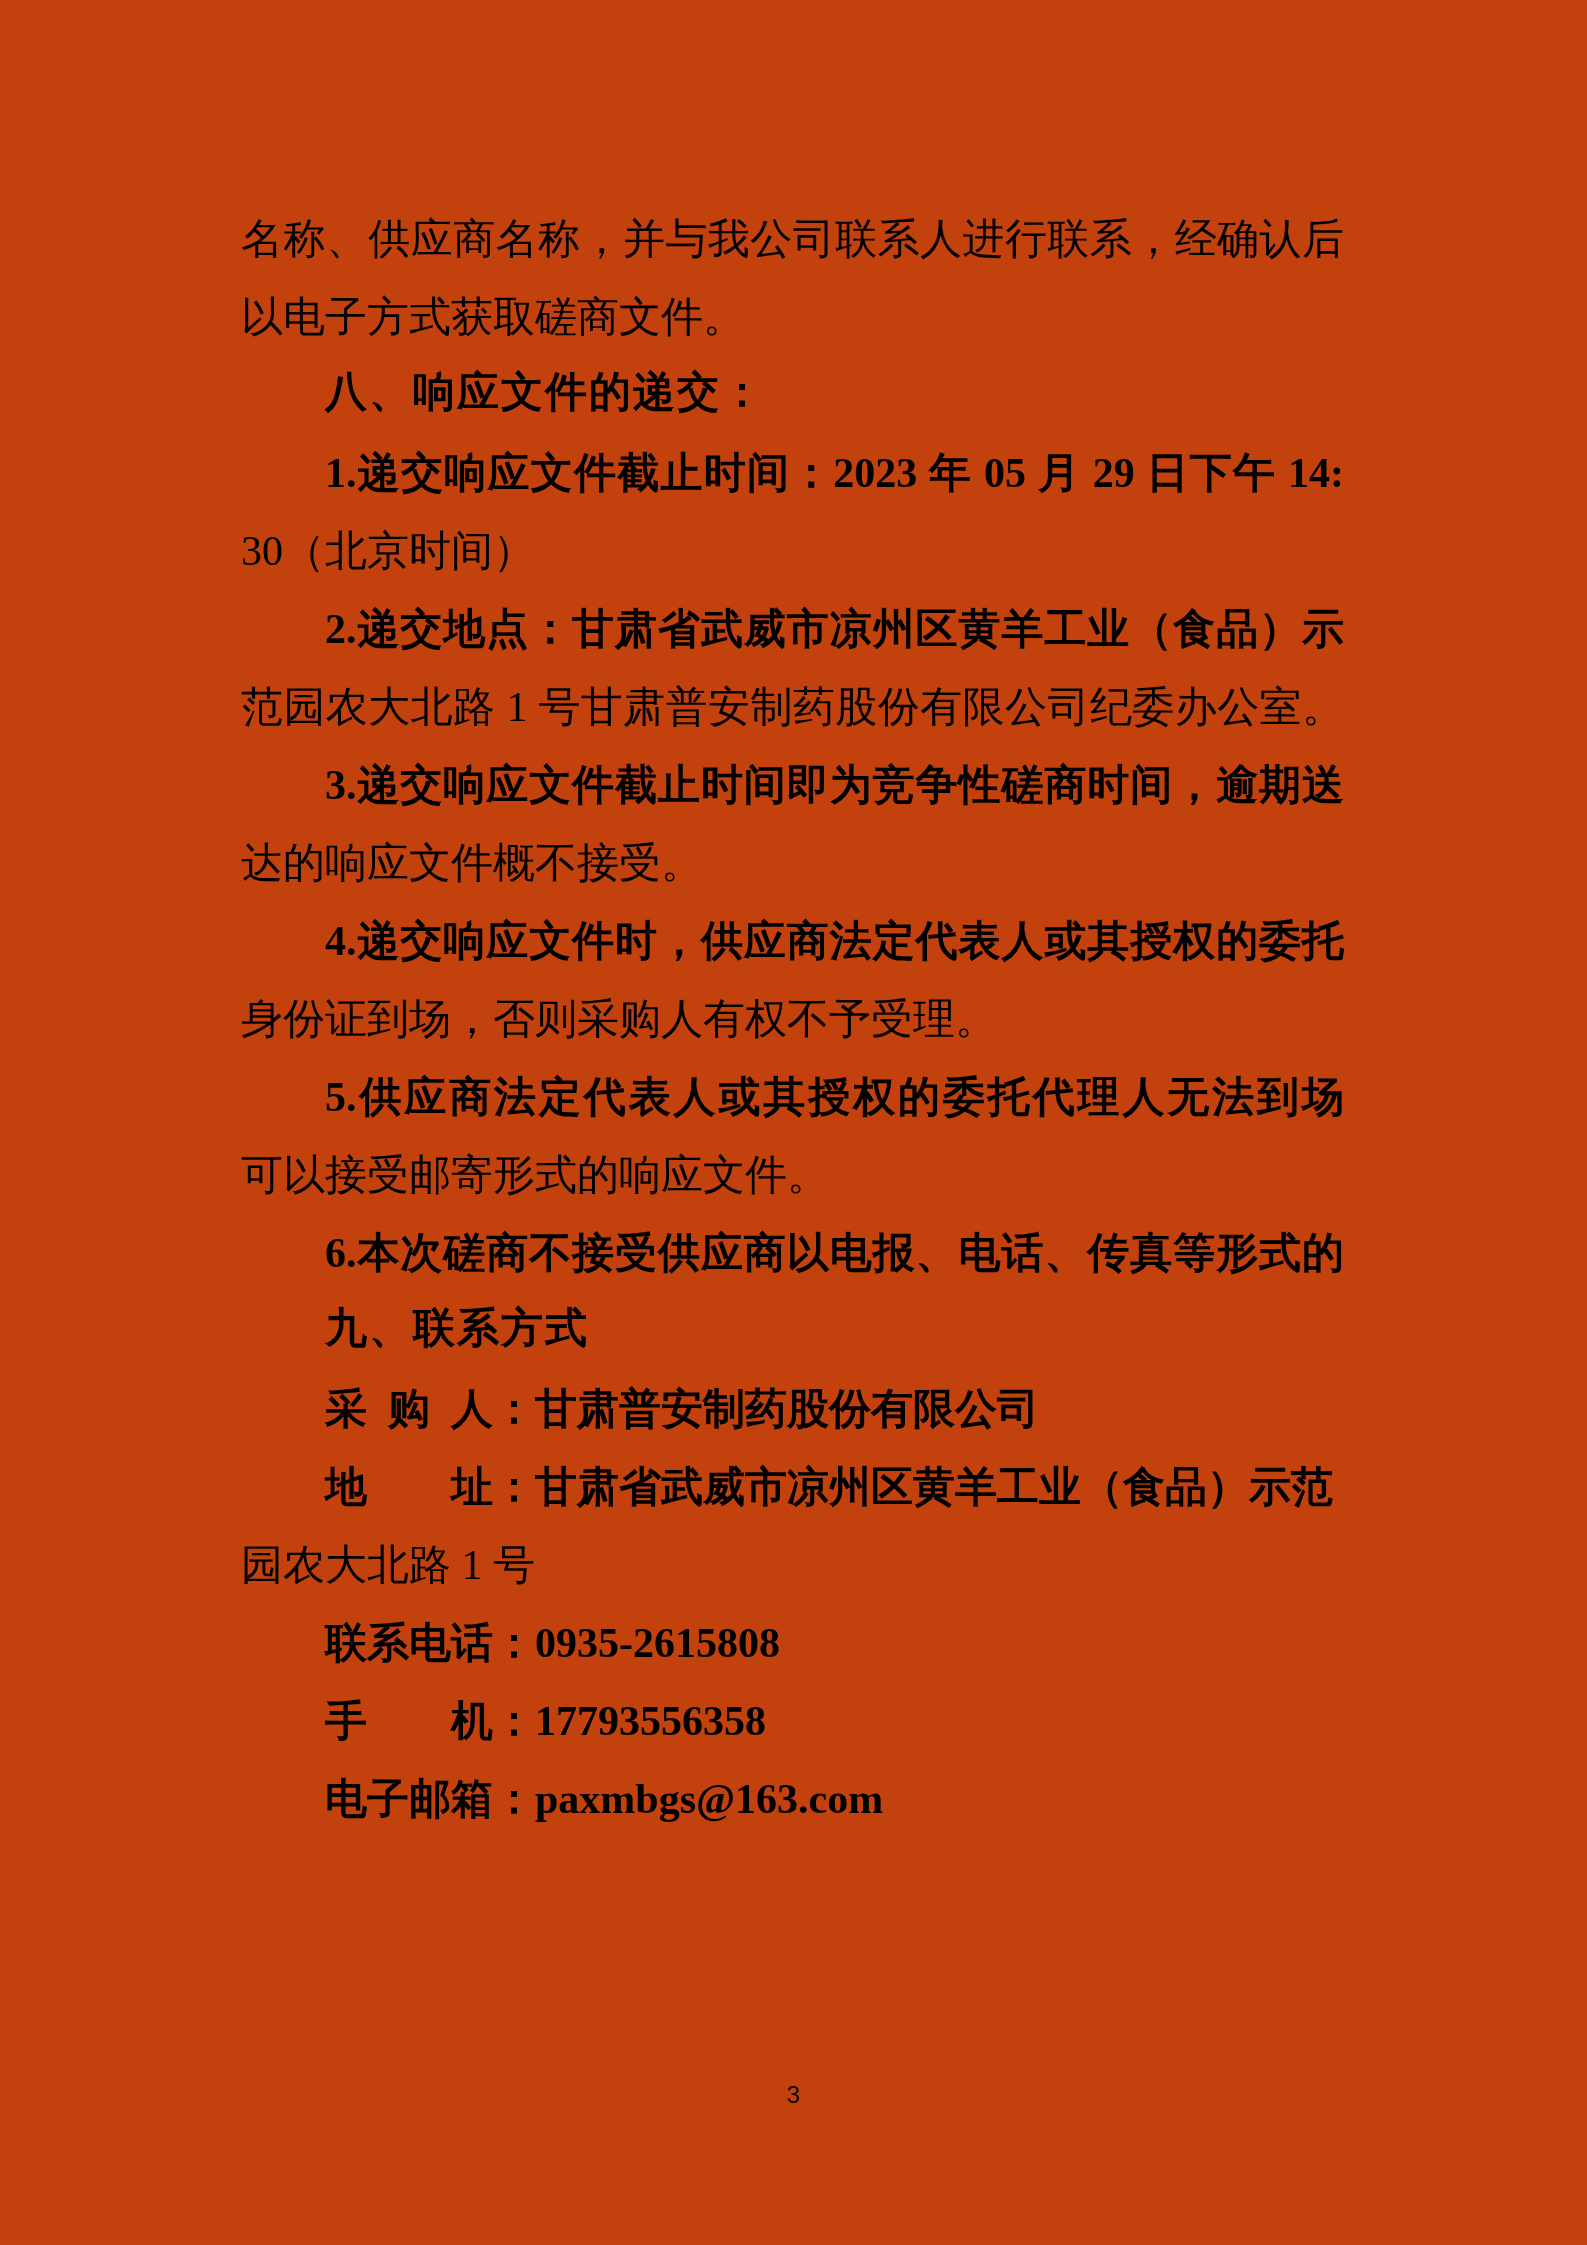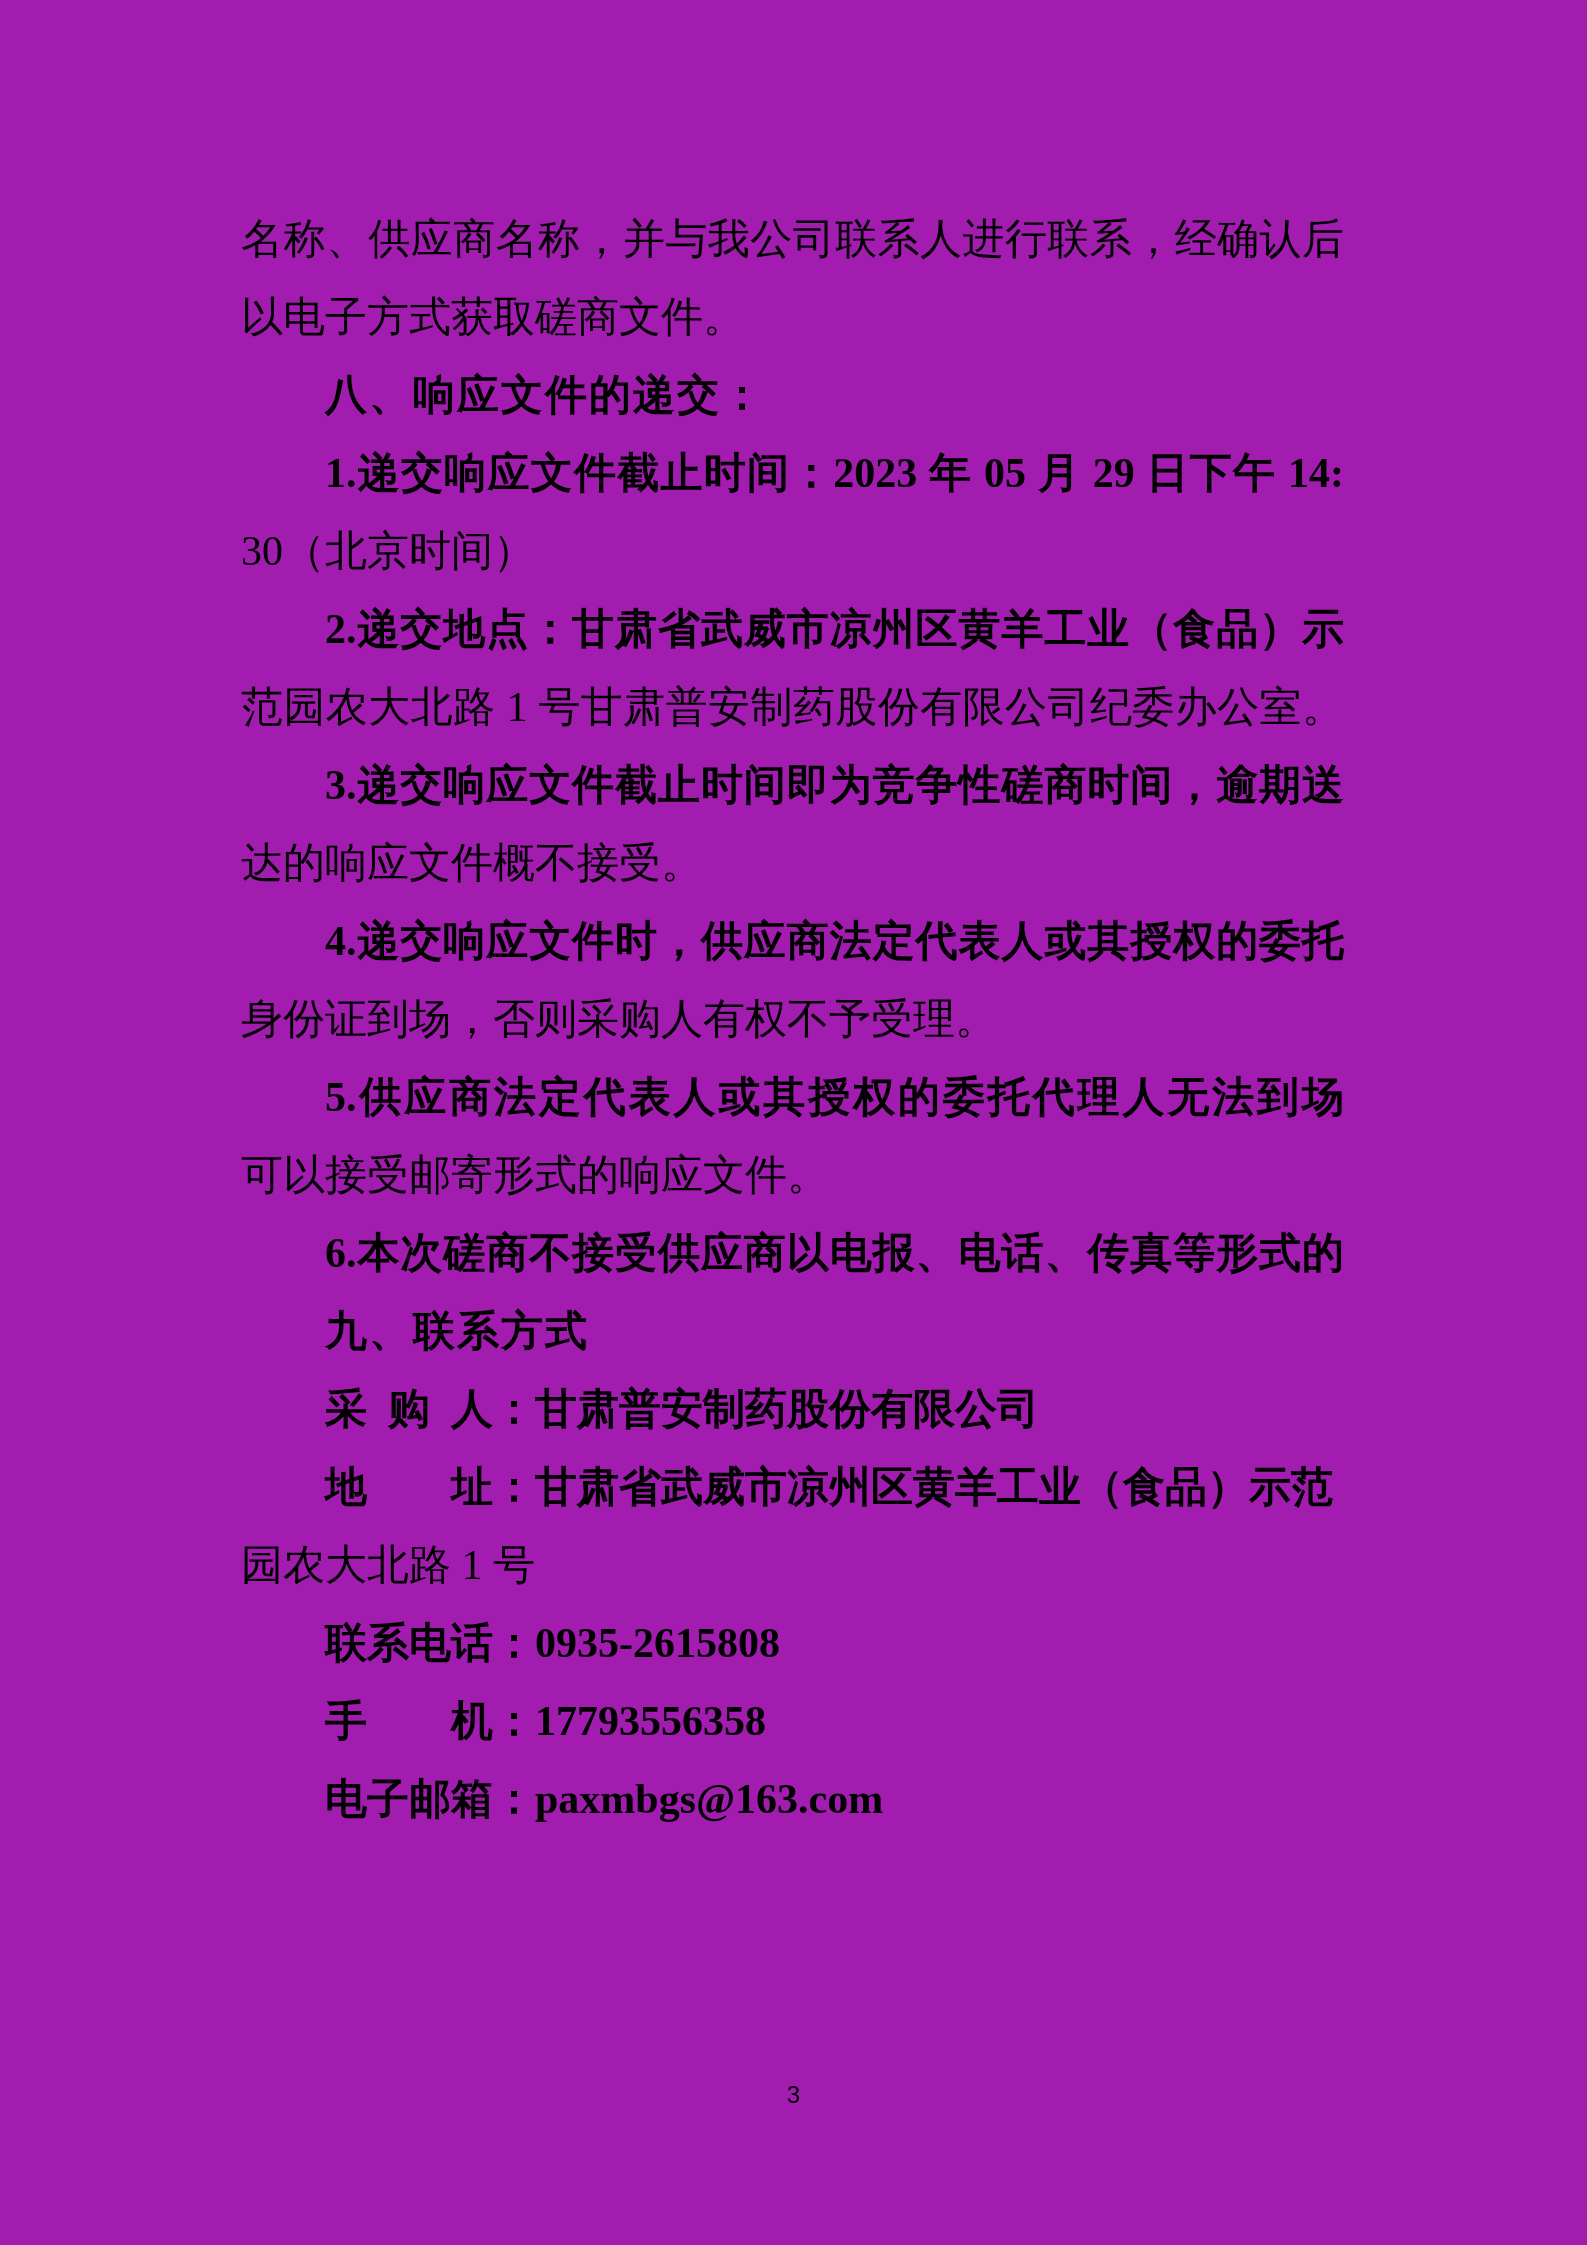--- a/index.html
+++ b/index.html
@@ -4,21 +4,21 @@
 <style>
   html, body {
     margin: 0;
     padding: 0;
     background: #ffffff;
   }
   .page {
     position: relative;
     width: 1587px;
     height: 2245px;
-    background: #a21caf;
+    background: #c2410c;
     overflow: hidden;
     font-family: "Liberation Serif", "DejaVu Serif", serif;
     color: #000000;
   }
   .content {
     position: absolute;
     left: 241px;
     top: 200px;
     width: 1103px;
   }
@@ -31,21 +31,21 @@
   .line.justify {
     text-align: justify;
     text-align-last: justify;
     text-justify: inter-character;
   }
   .line.indent {
     padding-left: 84px;
     font-weight: bold;
   }
   .line.heading {
-    font-family: Liberation Serif, serif;
+    font-family: Liberation Mono, monospace;
     font-weight: 700;
     letter-spacing: 2px;
   }
   .clabel {
     display: inline-block;
     width: 168px;
     text-align: justify;
     text-align-last: justify;
     text-justify: inter-character;
     vertical-align: bottom;

